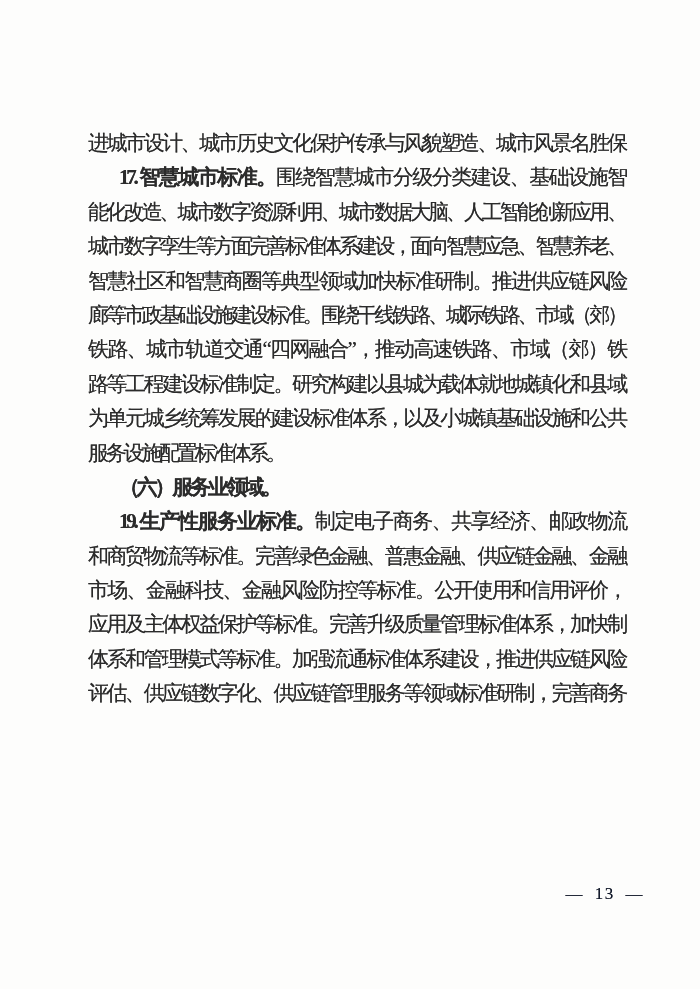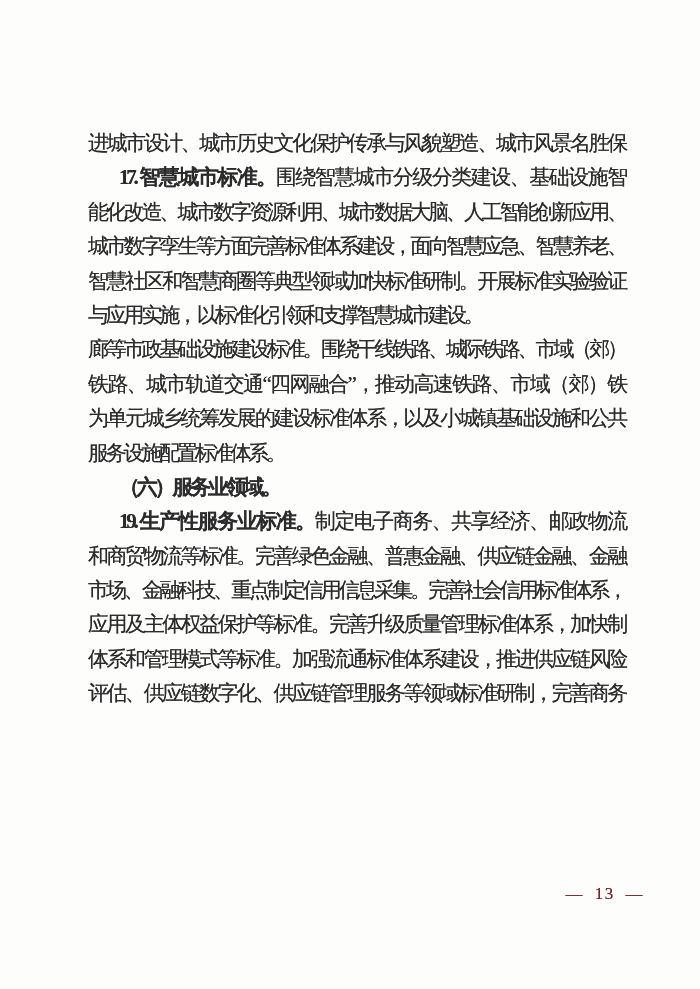--- a/index.html
+++ b/index.html
@@ -43,41 +43,41 @@
     font-weight: 700;
     text-align: right;
   }
   .page-number {
     position: absolute;
     top: 884px;
     right: 56px;
     font-size: 17px;
     letter-spacing: 1.5px;
     word-spacing: 5px;
-    color: #7f1d1d;
+    color: #0f172a;
     text-shadow: 0 0 0.4px rgba(51,51,51,0.7);
   }
 </style>
 </head>
 <body>
 
 <div class="page">
   <main class="body-text">
     <div class="line"><span>进城市设计、城市历史文化保护传承与风貌塑造、城市风景名胜保</span></div>
     <div class="line indent"><b>17. 智慧城市标准。</b><span>围绕智慧城市分级分类建设、基础设施智</span></div>
     <div class="line"><span>能化改造、城市数字资源利用、城市数据大脑、人工智能创新应用、</span></div>
     <div class="line"><span>城市数字孪生等方面完善标准体系建设，面向智慧应急、智慧养老、</span></div>
-    <div class="line"><span>智慧社区和智慧商圈等典型领域加快标准研制。开展标准实验验证</span></div>
-    <div class="line para-end"><span>与应用实施， 以标准化引领和支撑智慧城市建设。</span></div>
+    <div class="line"><span>智慧社区和智慧商圈等典型领域加快标准研制。推进供应链风险</span></div>
     <div class="line"><span>廊等市政基础设施建设标准。围绕干线铁路、城际铁路、市域（郊）</span></div>
     <div class="line"><span>铁路、城市轨道交通“四网融合”，推动高速铁路、市域（郊）铁</span></div>
+    <div class="line"><span>路等工程建设标准制定。研究构建以县城为载体就地城镇化和县域</span></div>
     <div class="line"><span>为单元城乡统筹发展的建设标准体系，以及小城镇基础设施和公共</span></div>
     <div class="line para-end"><span>服务设施配置标准体系。</span></div>
     <div class="line indent para-end"><b>（六）服务业领域。</b></div>
     <div class="line indent"><b>19. 生产性服务业标准。</b><span>制定电子商务、共享经济、邮政物流</span></div>
     <div class="line"><span>和商贸物流等标准。完善绿色金融、普惠金融、供应链金融、金融</span></div>
-    <div class="line"><span>市场、金融科技、重点制定信用信息采集。完善社会信用标准体系，</span></div>
+    <div class="line"><span>市场、金融科技、金融风险防控等标准。公开使用和信用评价，</span></div>
     <div class="line"><span>应用及主体权益保护等标准。完善升级质量管理标准体系，加快制</span></div>
     <div class="line"><span>体系和管理模式等标准。加强流通标准体系建设，推进供应链风险</span></div>
     <div class="line"><span>评估、供应链数字化、供应链管理服务等领域标准研制，完善商务</span></div>
   </main>
   <div class="page-number">— 13 —</div>
 </div>
 
 </body></html>

